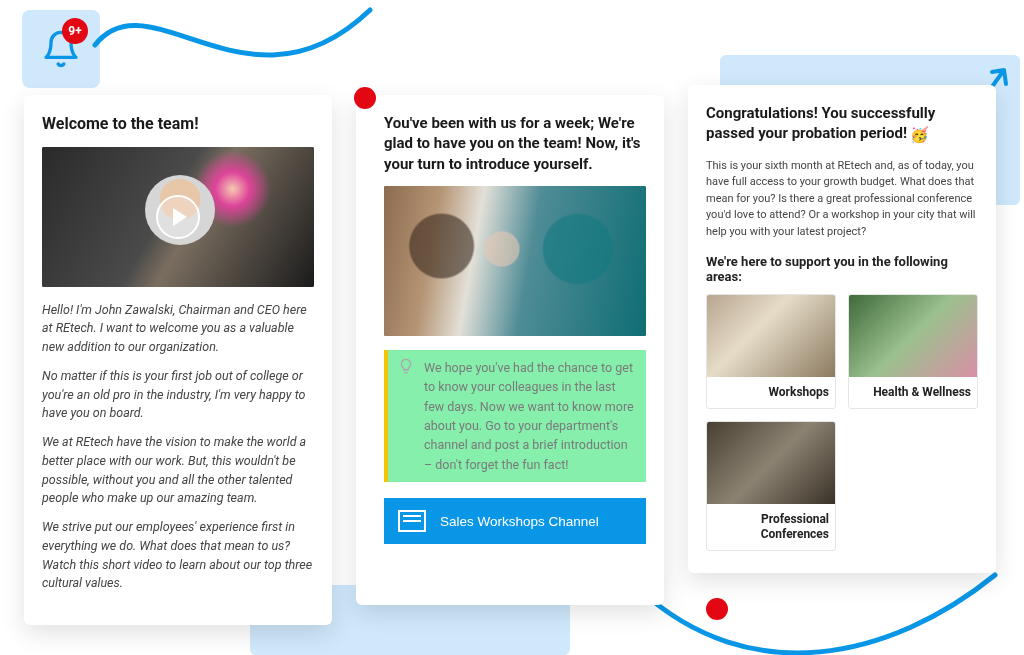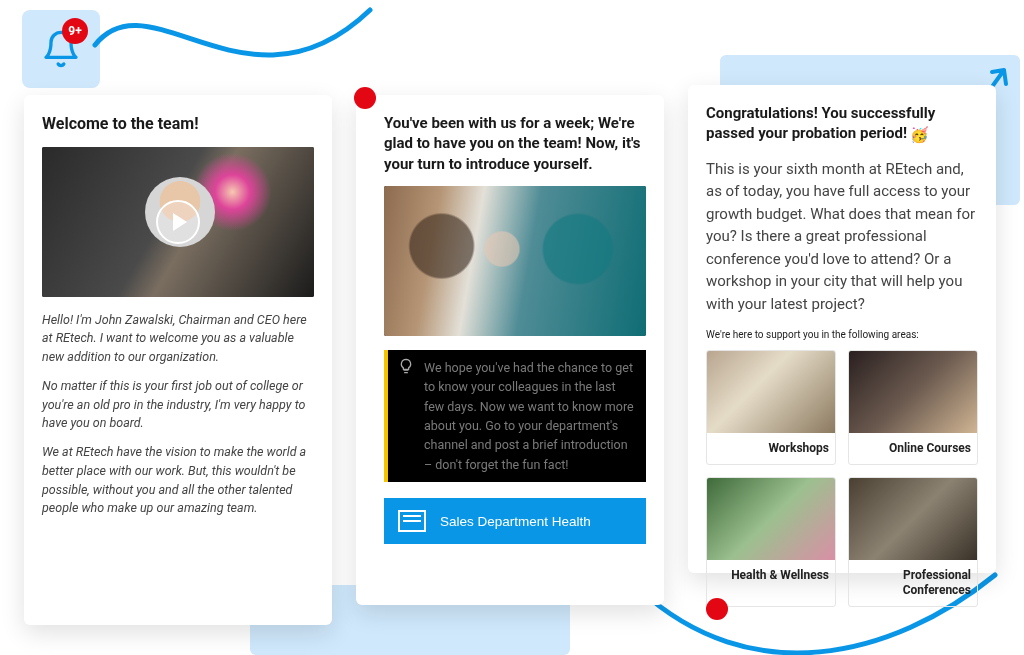--- a/index.html
+++ b/index.html
@@ -172,21 +172,21 @@
     color: #444;
     margin-bottom: 10px;
     font-style: italic;
   }
 
   .tip-box {
     display:flex;
     gap: 10px;
     border-left: 4px solid #f5c400;
     padding: 8px 8px 8px 10px;
-    background: #000000;
+    background: #86efac;
     margin-bottom: 16px;
   }
   .tip-icon {
     flex: 0 0 16px;
     color: #999;
   }
   .tip-text {
     font-size: 12.5px;
     line-height: 1.55;
     color: #7a7a7a;
@@ -212,28 +212,28 @@
   .channel-icon::before {
     content:"";
     position:absolute;
     left:3px; top:3px; right:3px;
     height: 2px;
     background:#fff;
     box-shadow: 0 5px 0 #fff;
   }
 
   .card.c3 .intro {
-    font-size: 15px;
+    font-size: 11px;
     line-height: 1.5;
     color: #444;
     margin-bottom: 14px;
   }
   .card.c3 .subhead {
-    font-size: 10px;
-    font-weight: 400;
+    font-size: 13px;
+    font-weight: 700;
     color: #222;
     margin-bottom: 10px;
   }
   .tile-grid {
     display: grid;
     grid-template-columns: 1fr 1fr;
     gap: 12px;
   }
   .tile {
     border: 1px solid #e5e5e5;
@@ -291,20 +291,21 @@
     <div class="card-title">Welcome to the team!</div>
     <div class="media">
       <div class="media-gradient-1"></div>
       <div class="media-person-1"></div>
       <div class="play-btn"></div>
     </div>
     <div class="body-text">
       <p>Hello! I'm John Zawalski, Chairman and CEO here at REtech. I want to welcome you as a valuable new addition to our organization.</p>
       <p>No matter if this is your first job out of college or you're an old pro in the industry, I'm very happy to have you on board.</p>
       <p>We at REtech have the vision to make the world a better place with our work. But, this wouldn't be possible, without you and all the other talented people who make up our amazing team.</p>
+      <p>We strive put our employees' experience first in everything we do. What does that mean to us? Watch this short video to learn about our top three cultural values.</p>
     </div>
   </div>
 
   <div class="card c2">
     <div class="card-title">You've been with us for a week; We're glad to have you on the team! Now, it's your turn to introduce yourself.</div>
     <div class="media">
       <div class="media-gradient-2"></div>
       <div class="people-overlay"></div>
     </div>
     <div class="tip-box">
@@ -312,38 +313,34 @@
         <svg width="16" height="16" viewBox="0 0 24 24" fill="none" stroke="#aaaaaa" stroke-width="2" stroke-linecap="round" stroke-linejoin="round">
             <path d="M9 18h6"></path>
             <path d="M10 22h4"></path>
             <path d="M12 2a7 7 0 0 0-4 12.7V17h8v-2.3A7 7 0 0 0 12 2z"></path>
           </svg>
       </span>
       <div class="tip-text">We hope you've had the chance to get to know your colleagues in the last few days. Now we want to know more about you. Go to your department's channel and post a brief introduction – don't forget the fun fact!</div>
     </div>
     <button class="channel-btn">
       <span class="channel-icon"></span>
-      <span>Sales Department Health</span>
+      <span>Sales Workshops Channel</span>
     </button>
   </div>
 
   <div class="card c3">
     <div class="card-title">
       <span>Congratulations! You successfully passed your probation period! </span><span class="emoji">🥳</span>
     </div>
     <div class="intro">This is your sixth month at REtech and, as of today, you have full access to your growth budget. What does that mean for you? Is there a great professional conference you'd love to attend? Or a workshop in your city that will help you with your latest project?</div>
     <div class="subhead">We're here to support you in the following areas:</div>
     <div class="tile-grid">
       <div class="tile">
         <div class="tile-img t1"></div>
         <div class="tile-label">Workshops</div>
-      </div>
-      <div class="tile">
-        <div class="tile-img t2"></div>
-        <div class="tile-label">Online Courses</div>
       </div>
       <div class="tile">
         <div class="tile-img t3"></div>
         <div class="tile-label">Health &amp; Wellness</div>
       </div>
       <div class="tile">
         <div class="tile-img t4"></div>
         <div class="tile-label">Professional Conferences</div>
       </div>
     </div>

